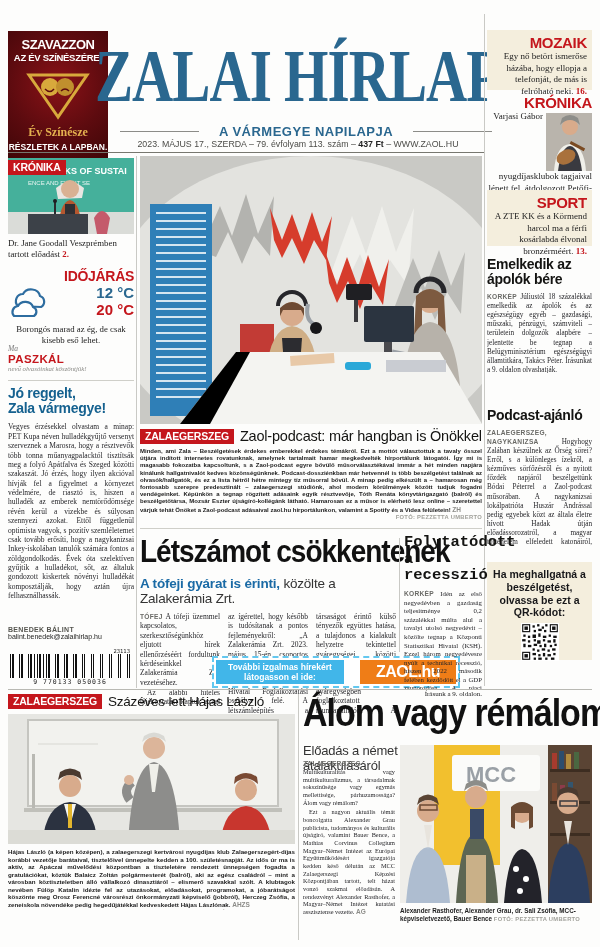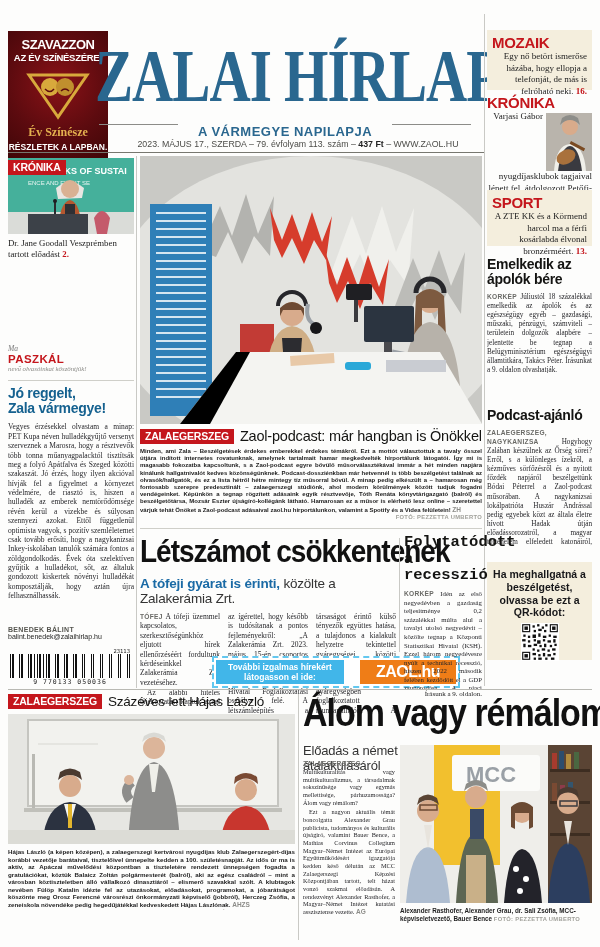--- a/index.html
+++ b/index.html
@@ -12,30 +12,30 @@
   
   .promo{left:8px;top:31px;width:100px;height:127px;background:radial-gradient(circle at 50% 42%,#8a1217 0%,#5d0b0f 55%,#3f0608 100%);
          color:#fff;text-align:center;overflow:hidden;}
   .promo .l1{font-family:"Liberation Sans",sans-serif;font-weight:bold;font-size:13px;letter-spacing:-0.5px;margin-top:6px;}
   .promo .l2{font-family:"Liberation Sans",sans-serif;font-weight:bold;font-size:9.5px;letter-spacing:-0.3px;}
   .promo .script{color:#e3b04f;font-size:12px;font-weight:bold;margin-top:-2px;}
   .promo .l3{font-family:"Liberation Sans",sans-serif;font-weight:bold;font-size:8.5px;margin-top:2px;}
   .mast-title{left:112px;top:28px;width:372px;height:96px;display:flex;align-items:center;justify-content:center;}
   .mast-title span{font-family:"Liberation Serif",serif;font-weight:bold;font-size:56px;color:#2a678f;
         letter-spacing:-1px;white-space:nowrap;transform:scale(1.02,1.32);display:inline-block;}
-  .mast-sub{left:99px;top:124px;width:372px;display:flex;gap:20px;}
+  .mast-sub{left:120px;top:124px;width:372px;display:flex;align-items:center;gap:20px;}
   .mast-sub .rule{flex:1;height:1px;background:#8c8c88;}
   .mast-sub .txt{font-family:"Liberation Sans",sans-serif;font-weight:bold;font-size:13px;color:#2a678f;letter-spacing:0.5px;white-space:nowrap;}
   .dateline{left:112px;top:139px;width:372px;text-align:center;font-family:"Liberation Sans",sans-serif;font-size:8.8px;color:#4c4c48;}
   .dateline b{color:#222;}
 
   
   .sb{left:487px;width:105px;}
   .sb-box{background:#f4eedd;padding:4px 5px 6px 5px;box-sizing:border-box;}
-  .sb-head{font-family:"Liberation Sans",sans-serif;font-weight:bold;font-size:15px;color:#c4161c;text-align:left;letter-spacing:-0.3px;}
+  .sb-head{font-family:"Liberation Sans",sans-serif;font-weight:bold;font-size:15px;color:#c4161c;text-align:right;letter-spacing:-0.3px;}
   .sb-txt{font-size:9px;line-height:1.28;text-align:right;color:#222;}
   .sb-page{color:#c4161c;font-weight:bold;}
   .sb-art-title{font-family:"Liberation Sans",sans-serif;font-weight:bold;font-size:14px;line-height:1.08;color:#141412;letter-spacing:-0.3px;}
   .sb-art-body{font-size:7.2px;line-height:1.26;text-align:justify;color:#26262a;}
   .kicker{font-family:"Liberation Sans",sans-serif;font-weight:bold;font-size:6.6px;color:#6a6a66;letter-spacing:0.3px;}
   .qrbox{background:#f4eedd;text-align:center;padding:6px 4px;box-sizing:border-box;}
   .qrbox .t{font-family:"Liberation Sans",sans-serif;font-weight:bold;font-size:10.5px;line-height:1.22;color:#17171a;}
   .sign{font-family:"Liberation Sans",sans-serif;font-weight:bold;font-size:6.5px;color:#8c8c88;}
   .credit{font-family:"Liberation Sans",sans-serif;font-size:5.8px;color:#a0a09a;letter-spacing:0.3px;}
 
@@ -240,20 +240,30 @@
     <rect x="20" y="56" width="60" height="20" fill="#3c4148"></rect>
     <rect x="46" y="44" width="2" height="12" fill="#2a2a2e"></rect>
       <circle cx="47" cy="43" r="2" fill="#1d1d20"></circle>
     <path d="M86 60 q8 -14 16 0 l-3 16 -10 0 z" fill="#c45a6b"></path>
   </svg>
   <div class="abs red-label" style="left:8px;top:160px;">KRÓNIKA</div>
   <div class="abs lc-caption" style="left:8px;top:238px;width:126px;">
     <span>Dr. Jane Goodall Veszprémben tartott előadást </span><span class="sb-page">2.</span>
   </div>
 
+  <div class="abs" style="left:8px;top:268px;width:126px;">
+    <div class="weather-title">IDŐJÁRÁS</div>
+    <svg class="abs" style="left:0;top:14px;" width="46" height="40" viewBox="0 0 46 40">
+      <path d="M10 24 a7 7 0 0 1 5 -12 a9 8 0 0 1 17 2 a6 6 0 0 1 1 11 z" fill="none" stroke="#2e6da0" stroke-width="2.2"></path>
+      <path d="M6 34 a6 6 0 0 1 4 -10 a8 7 0 0 1 15 1 a5 5 0 0 1 1 9 z" fill="#fff" stroke="#2e6da0" stroke-width="2.2"></path>
+    </svg>
+    <div class="temp-b">12 °C</div>
+    <div class="temp-r">20 °C</div>
+    <div class="weather-desc" style="margin-top:6px;">Borongós marad az ég, de csak kisebb eső lehet.</div>
+  </div>
 
   <div class="abs" style="left:8px;top:344px;width:126px;">
     <div class="nameday-ma">Ma</div>
     <div class="nameday-name">PASZKÁL</div>
     <div class="nameday-rest">nevű olvasóinkat köszöntjük!</div>
   </div>
   <div class="hline" style="left:8px;top:380px;width:126px;background:#cfcfc9;"></div>
 
   <div class="abs" style="left:8px;top:386px;width:126px;">
     <div class="op-title">

